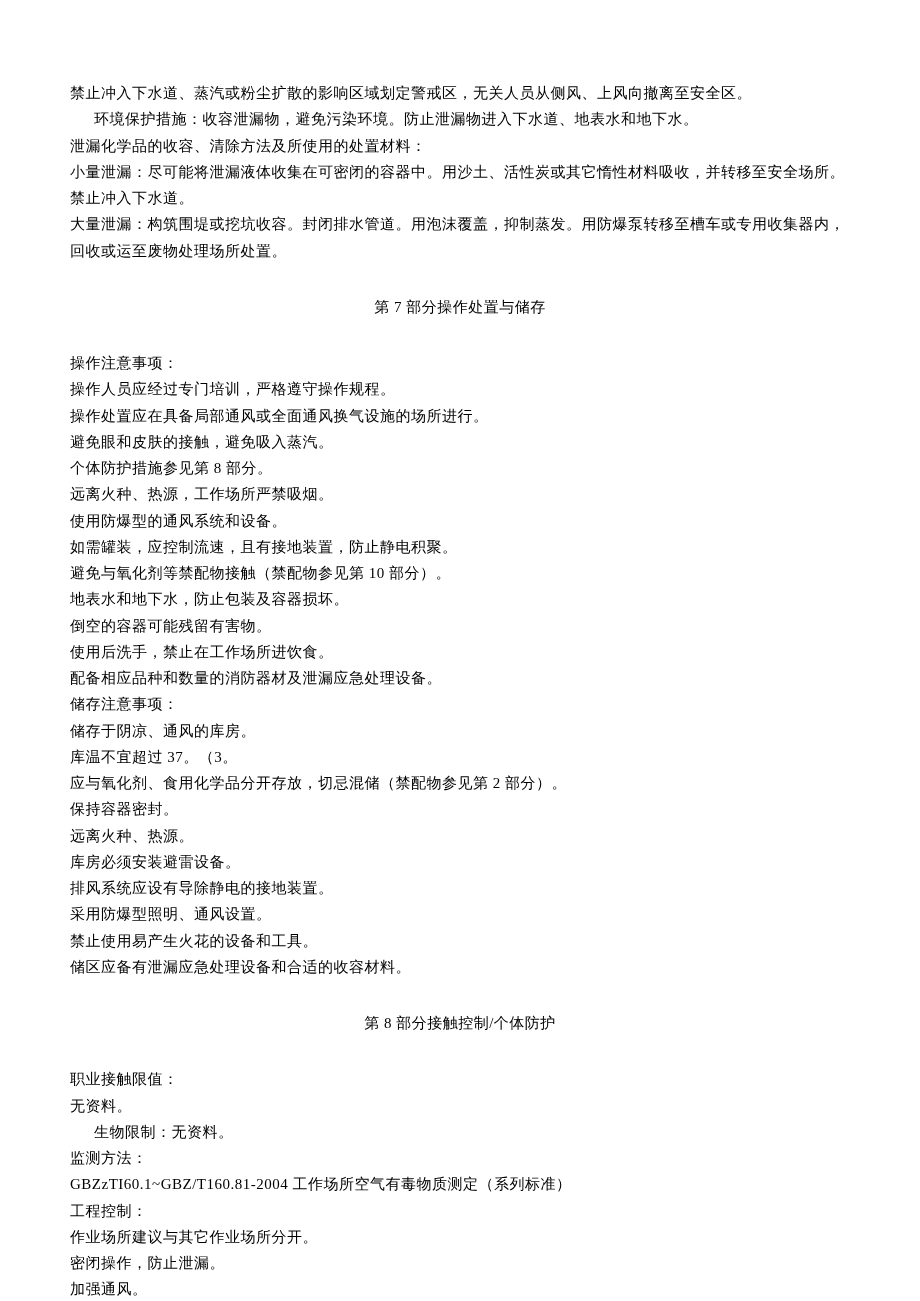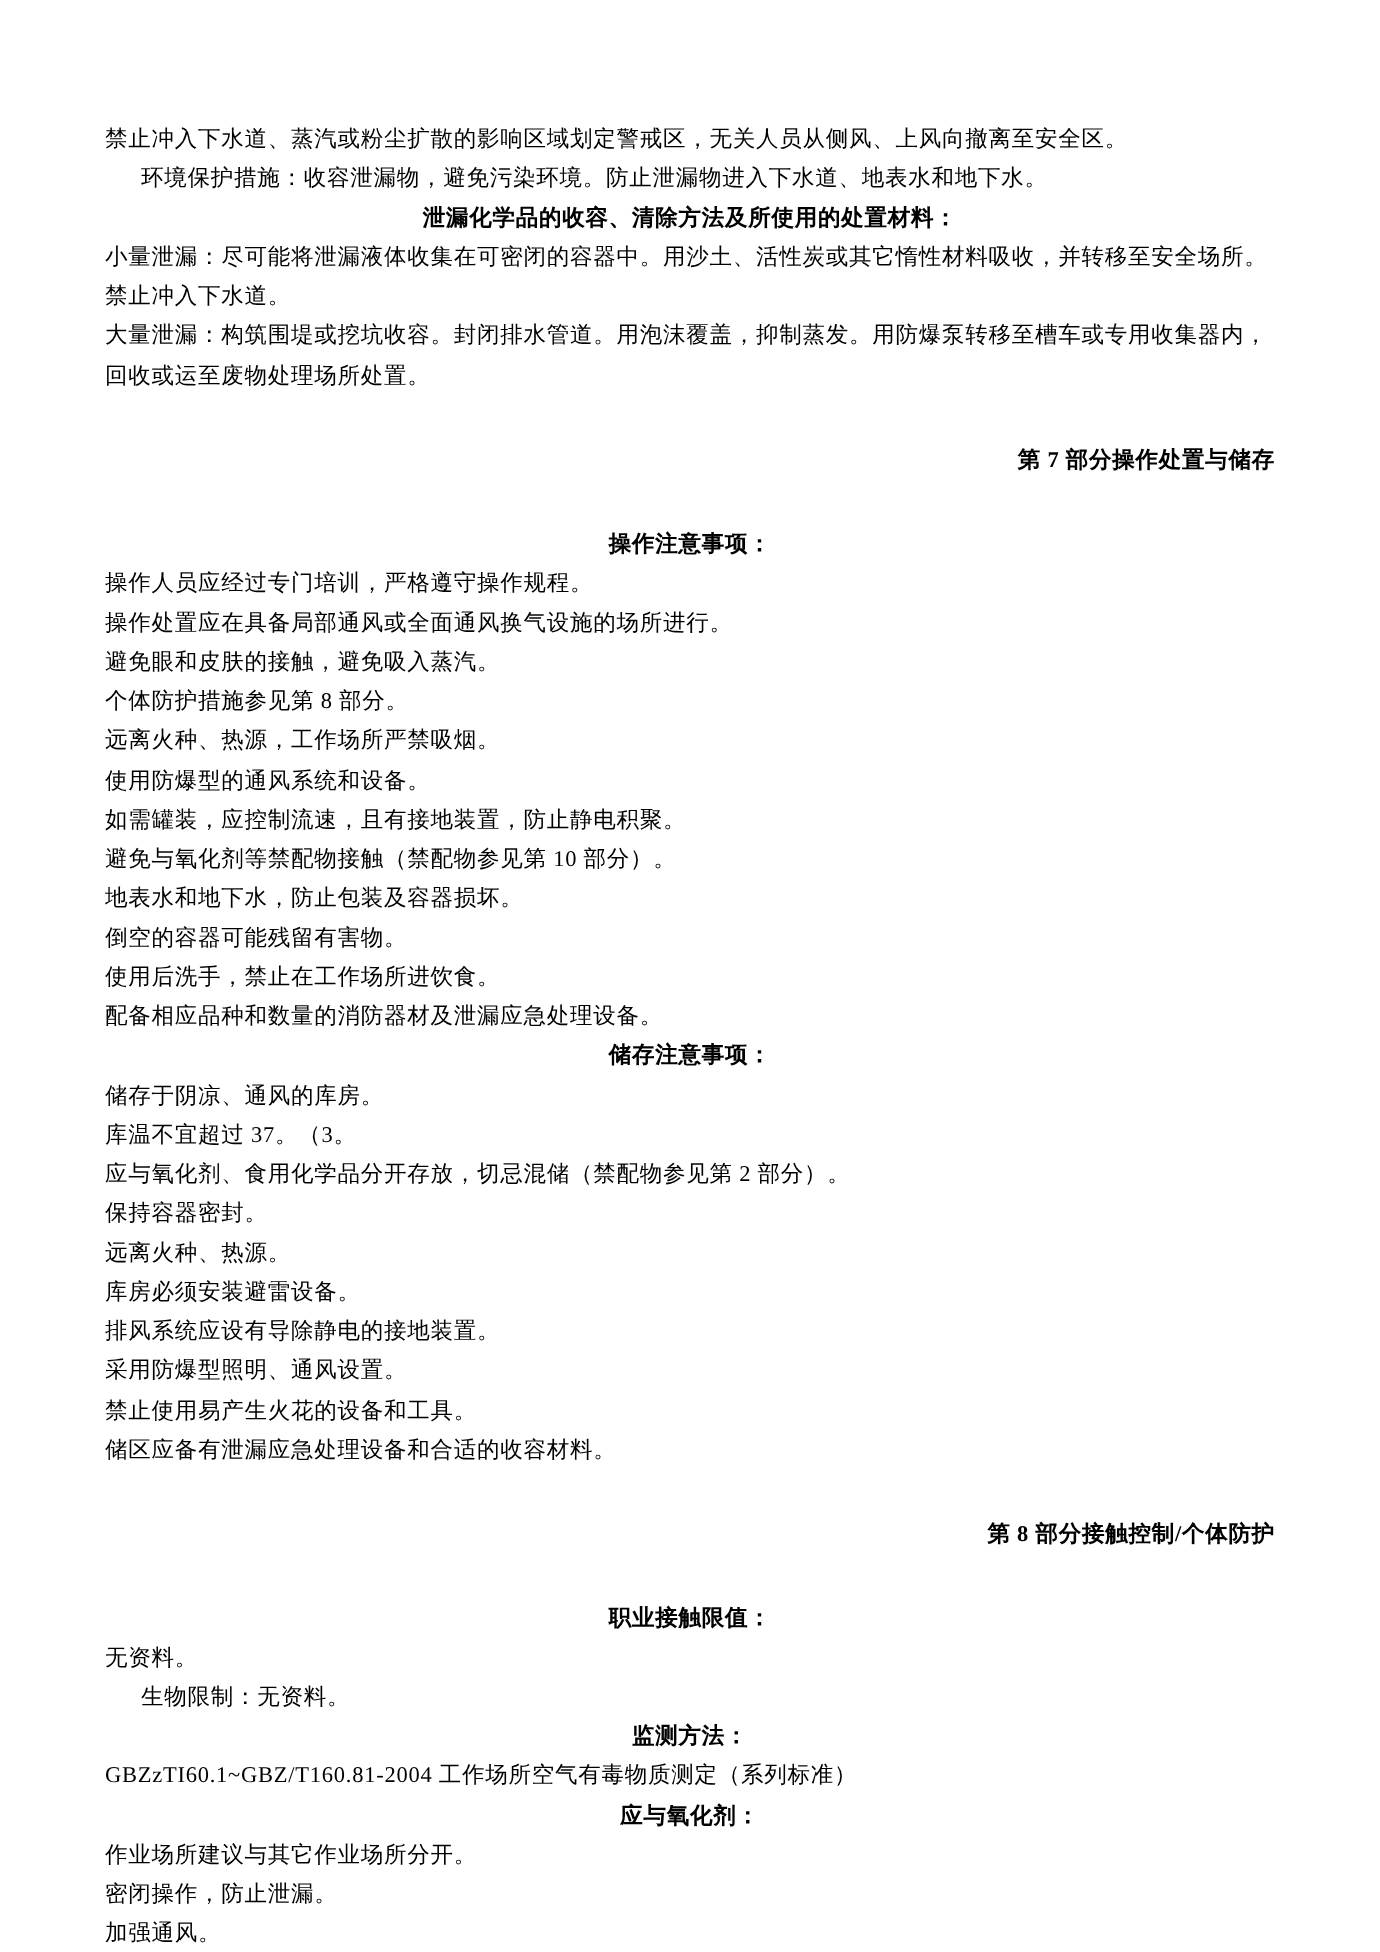--- a/index.html
+++ b/index.html
@@ -11,26 +11,25 @@
       width: 920px;
       margin: 0;
       padding: 80px 70px;
       box-sizing: border-box;
       letter-spacing: 0.5px;
     }
     p {
       margin: 0;
     }
     .bold {
-      font-weight: bold;
-      text-align: center;
+      font-weight: normal;
     }
     .section-title {
-      text-align: right;
-      font-weight: bold;
+      text-align: center;
+      font-weight: normal;
       margin-top: 30px;
       margin-bottom: 30px;
     }
     .inline-label {
       font-weight: normal;
       margin-left: 24px;
     }
   </style>
 </head>
 <body>
@@ -69,16 +68,16 @@
 <p>禁止使用易产生火花的设备和工具。</p>
 <p>储区应备有泄漏应急处理设备和合适的收容材料。</p>
 
 <p class="section-title">第 8 部分接触控制/个体防护</p>
 
 <p class="bold">职业接触限值：</p>
 <p>无资料。</p>
 <p><span class="inline-label">生物限制：</span><span>无资料。</span></p>
 <p class="bold">监测方法：</p>
 <p>GBZzTI60.1~GBZ/T160.81-2004 工作场所空气有毒物质测定（系列标准）</p>
-<p class="bold">应与氧化剂：</p>
+<p class="bold">工程控制：</p>
 <p>作业场所建议与其它作业场所分开。</p>
 <p>密闭操作，防止泄漏。</p>
 <p>加强通风。</p>
 
 </body></html>

